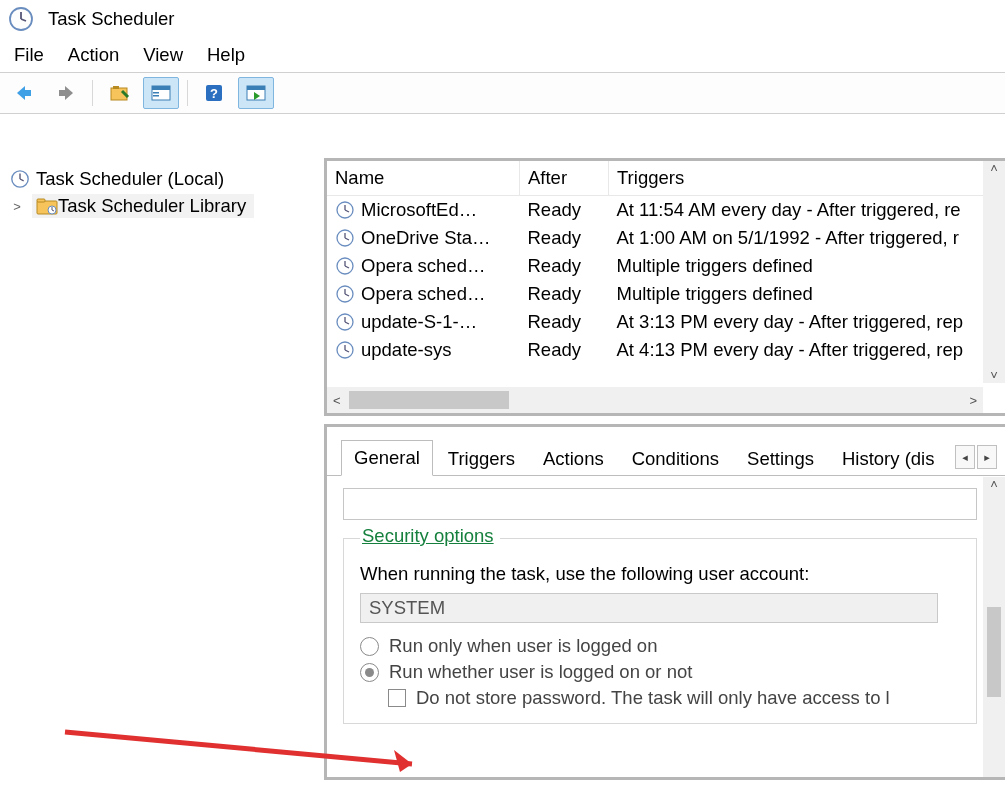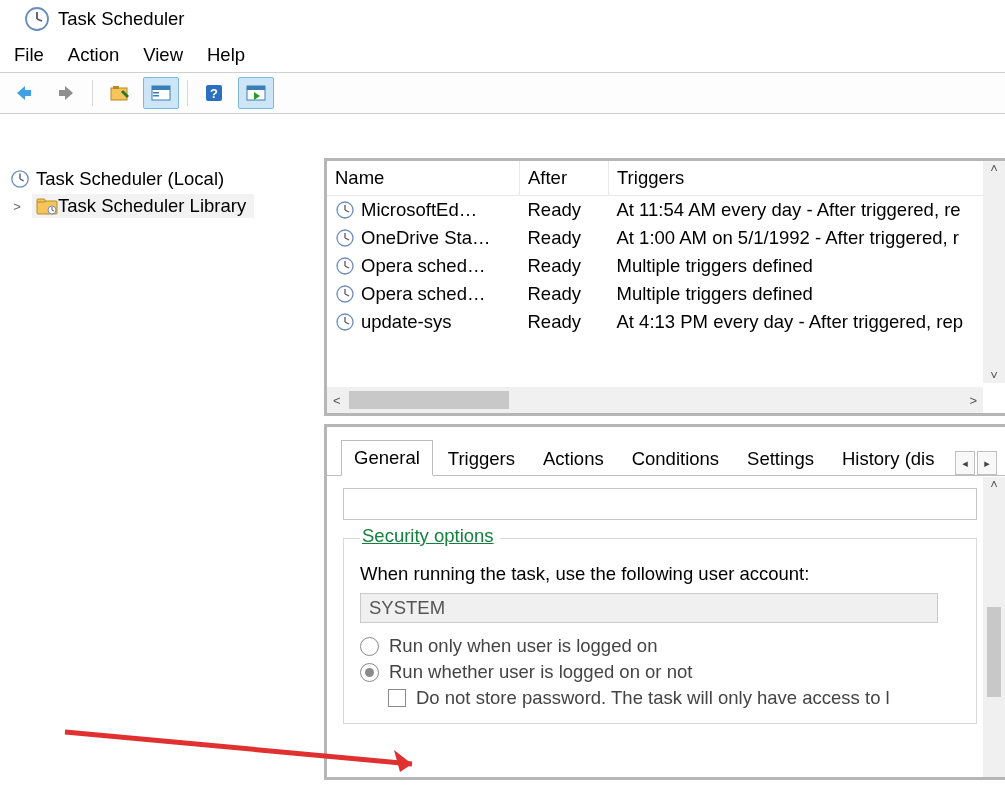--- a/index.html
+++ b/index.html
@@ -10,22 +10,22 @@
     font-family: "Segoe UI", Tahoma, sans-serif;
     font-size: 18.5px;
     color: #000;
     background: #fff;
     overflow: hidden;
     position: relative;
   }
   .titlebar {
     display: flex;
     align-items: center;
-    padding: 6px 8px 8px 24px;
-    gap: 8px;
+    padding: 6px 8px 8px 8px;
+    gap: 14px;
   }
   .clock-icon {
     width: 26px;
     height: 26px;
     display: inline-block;
   }
   .menubar {
     display: flex;
     gap: 24px;
     padding: 4px 14px 6px 14px;
@@ -184,21 +184,21 @@
     background: #c8c8c8;
   }
   .splitter-h { height: 8px; }
   .detail-panel {
     height: 350px;
     position: relative;
     overflow: hidden;
   }
   .tabstrip {
     display: flex;
-    align-items: flex-end;
+    align-items: center;
     padding: 12px 8px 0 14px;
     position: relative;
     border-bottom: 1px solid #bdbdbd;
   }
   .tab {
     padding: 6px 12px 6px 12px;
     border: 1px solid transparent;
     border-bottom: none;
     margin-right: 2px;
     position: relative;
@@ -488,20 +488,34 @@
               <td class="col-trig">Multiple triggers defined</td>
             </tr>
             <tr>
               <td class="col-name">
                 <div class="task-name-cell">
                   <span class="small-clock"><svg viewBox="0 0 20 20">
                       <circle cx="10" cy="10" r="8" fill="#fff" stroke="#6a8dbf" stroke-width="1.3"></circle>
                       <line x1="10" y1="10" x2="10" y2="5" stroke="#557" stroke-width="1.3"></line>
                       <line x1="10" y1="10" x2="14" y2="12" stroke="#557" stroke-width="1.3"></line>
                     </svg></span>
+                  <span>update-S-1-…</span>
+                </div>
+              </td>
+              <td class="col-status">Ready</td>
+              <td class="col-trig">At 3:13 PM every day - After triggered, rep</td>
+            </tr>
+            <tr>
+              <td class="col-name">
+                <div class="task-name-cell">
+                  <span class="small-clock"><svg viewBox="0 0 20 20">
+                      <circle cx="10" cy="10" r="8" fill="#fff" stroke="#6a8dbf" stroke-width="1.3"></circle>
+                      <line x1="10" y1="10" x2="10" y2="5" stroke="#557" stroke-width="1.3"></line>
+                      <line x1="10" y1="10" x2="14" y2="12" stroke="#557" stroke-width="1.3"></line>
+                    </svg></span>
                   <span>update-sys</span>
                 </div>
               </td>
               <td class="col-status">Ready</td>
               <td class="col-trig">At 4:13 PM every day - After triggered, rep</td>
             </tr>
           </tbody>
       </table>
       <div class="list-scroll-v">
         <span>˄</span>

